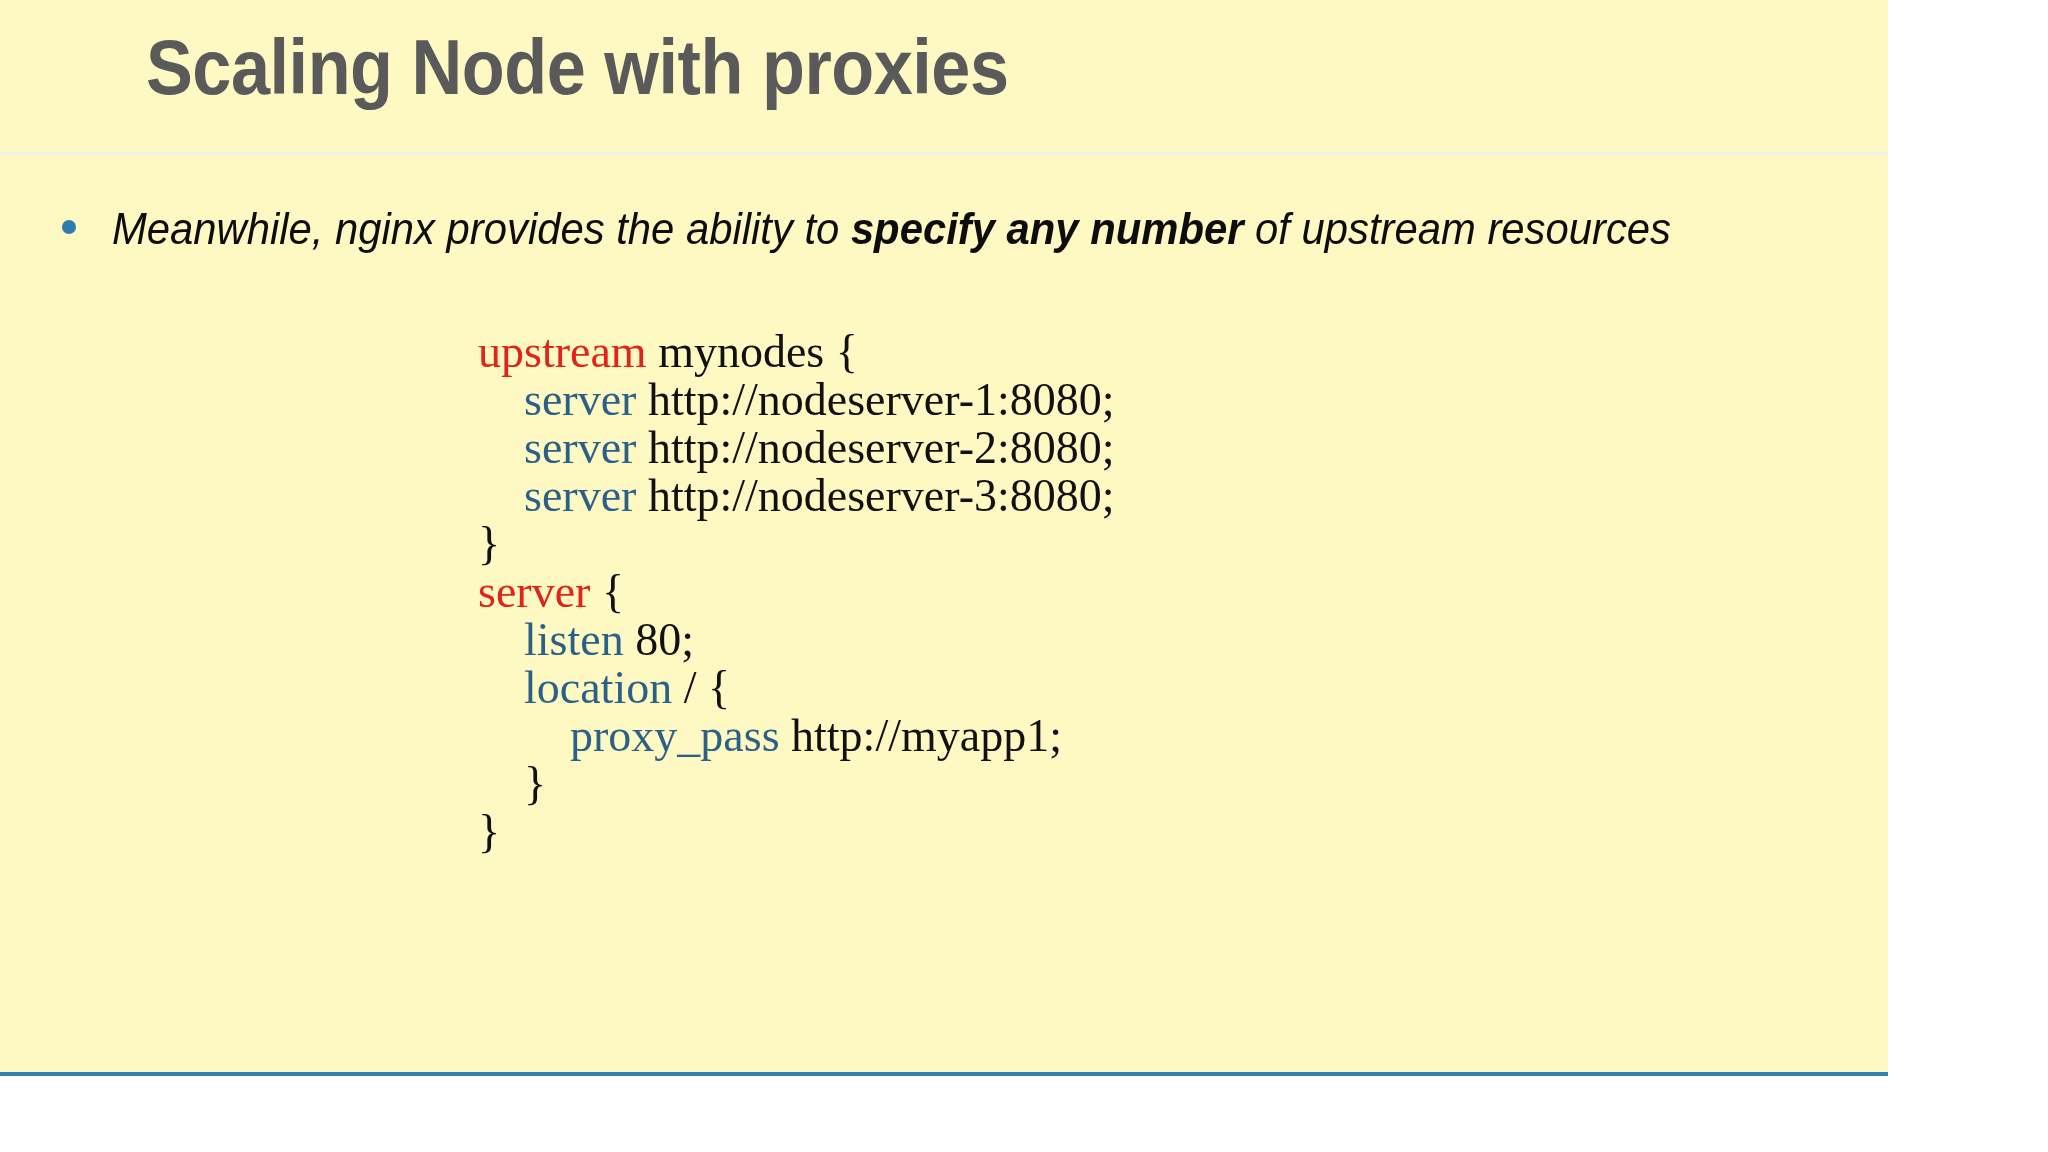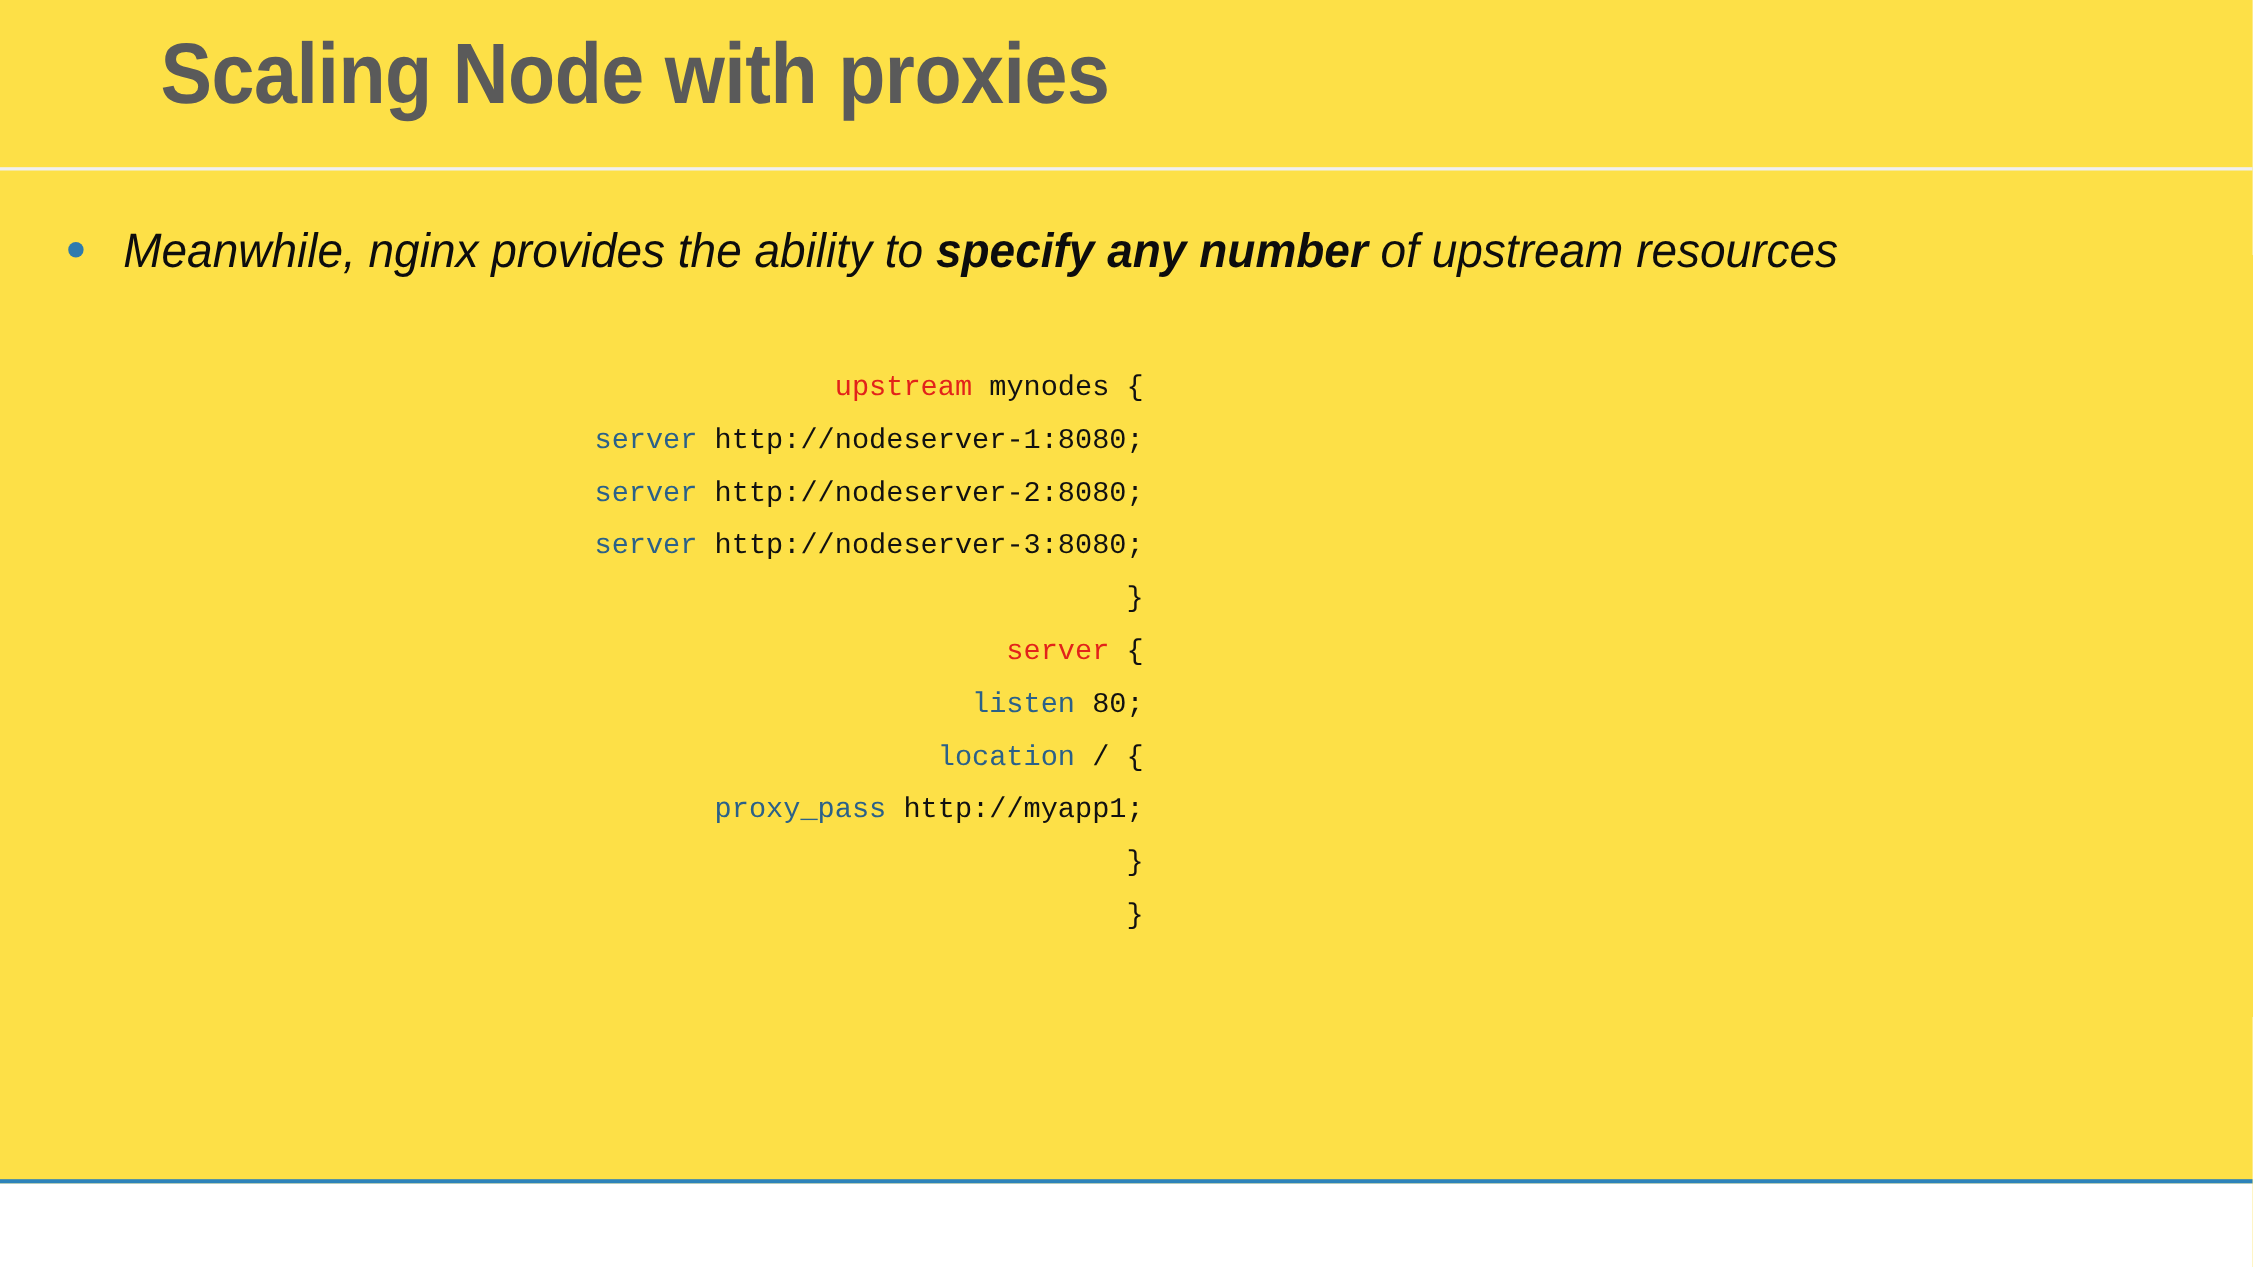--- a/index.html
+++ b/index.html
@@ -2,23 +2,23 @@
 <html><head>
 <meta charset="utf-8">
 <style>
   html, body {
     margin: 0;
     padding: 0;
     background: #ffffff;
   }
   .slide {
     position: relative;
-    width: 2048px;
+    width: 1888px;
     height: 1152px;
-    background: #fde047;
+    background: #fef9c3;
     overflow: hidden;
     font-family: "Liberation Sans", sans-serif;
   }
 
   
   .title {
     position: absolute;
     left: 146px;
     top: 22px;
     font-size: 78px;
@@ -67,27 +67,26 @@
   #bullet-1 .bullet-text { margin-left: 36px; white-space: nowrap; }
 
   #bullet-2 { left: 62px; top: 925px; width: 1900px; }
   #bullet-2 .bullet-text { margin-left: 36px; max-width: 1880px; }
 
   
   .code-block {
     position: absolute;
     left: 478px;
     top: 328px;
-    font-family: Liberation Mono, monospace;
-    font-size: 26px;
+    font-family: Liberation Serif, serif;
+    font-size: 46px;
     line-height: 48px;
     color: #111111;
     white-space: pre;
     letter-spacing: 0px;
-    text-align: right;
   }
   .code-line { display: block; height: 48px; }
   .kw-red  { color: #e2231a; }
   .kw-blue { color: #2b6189; }
 
   
   .footer-rule {
     position: absolute;
     left: 0;
     top: 1072px;

